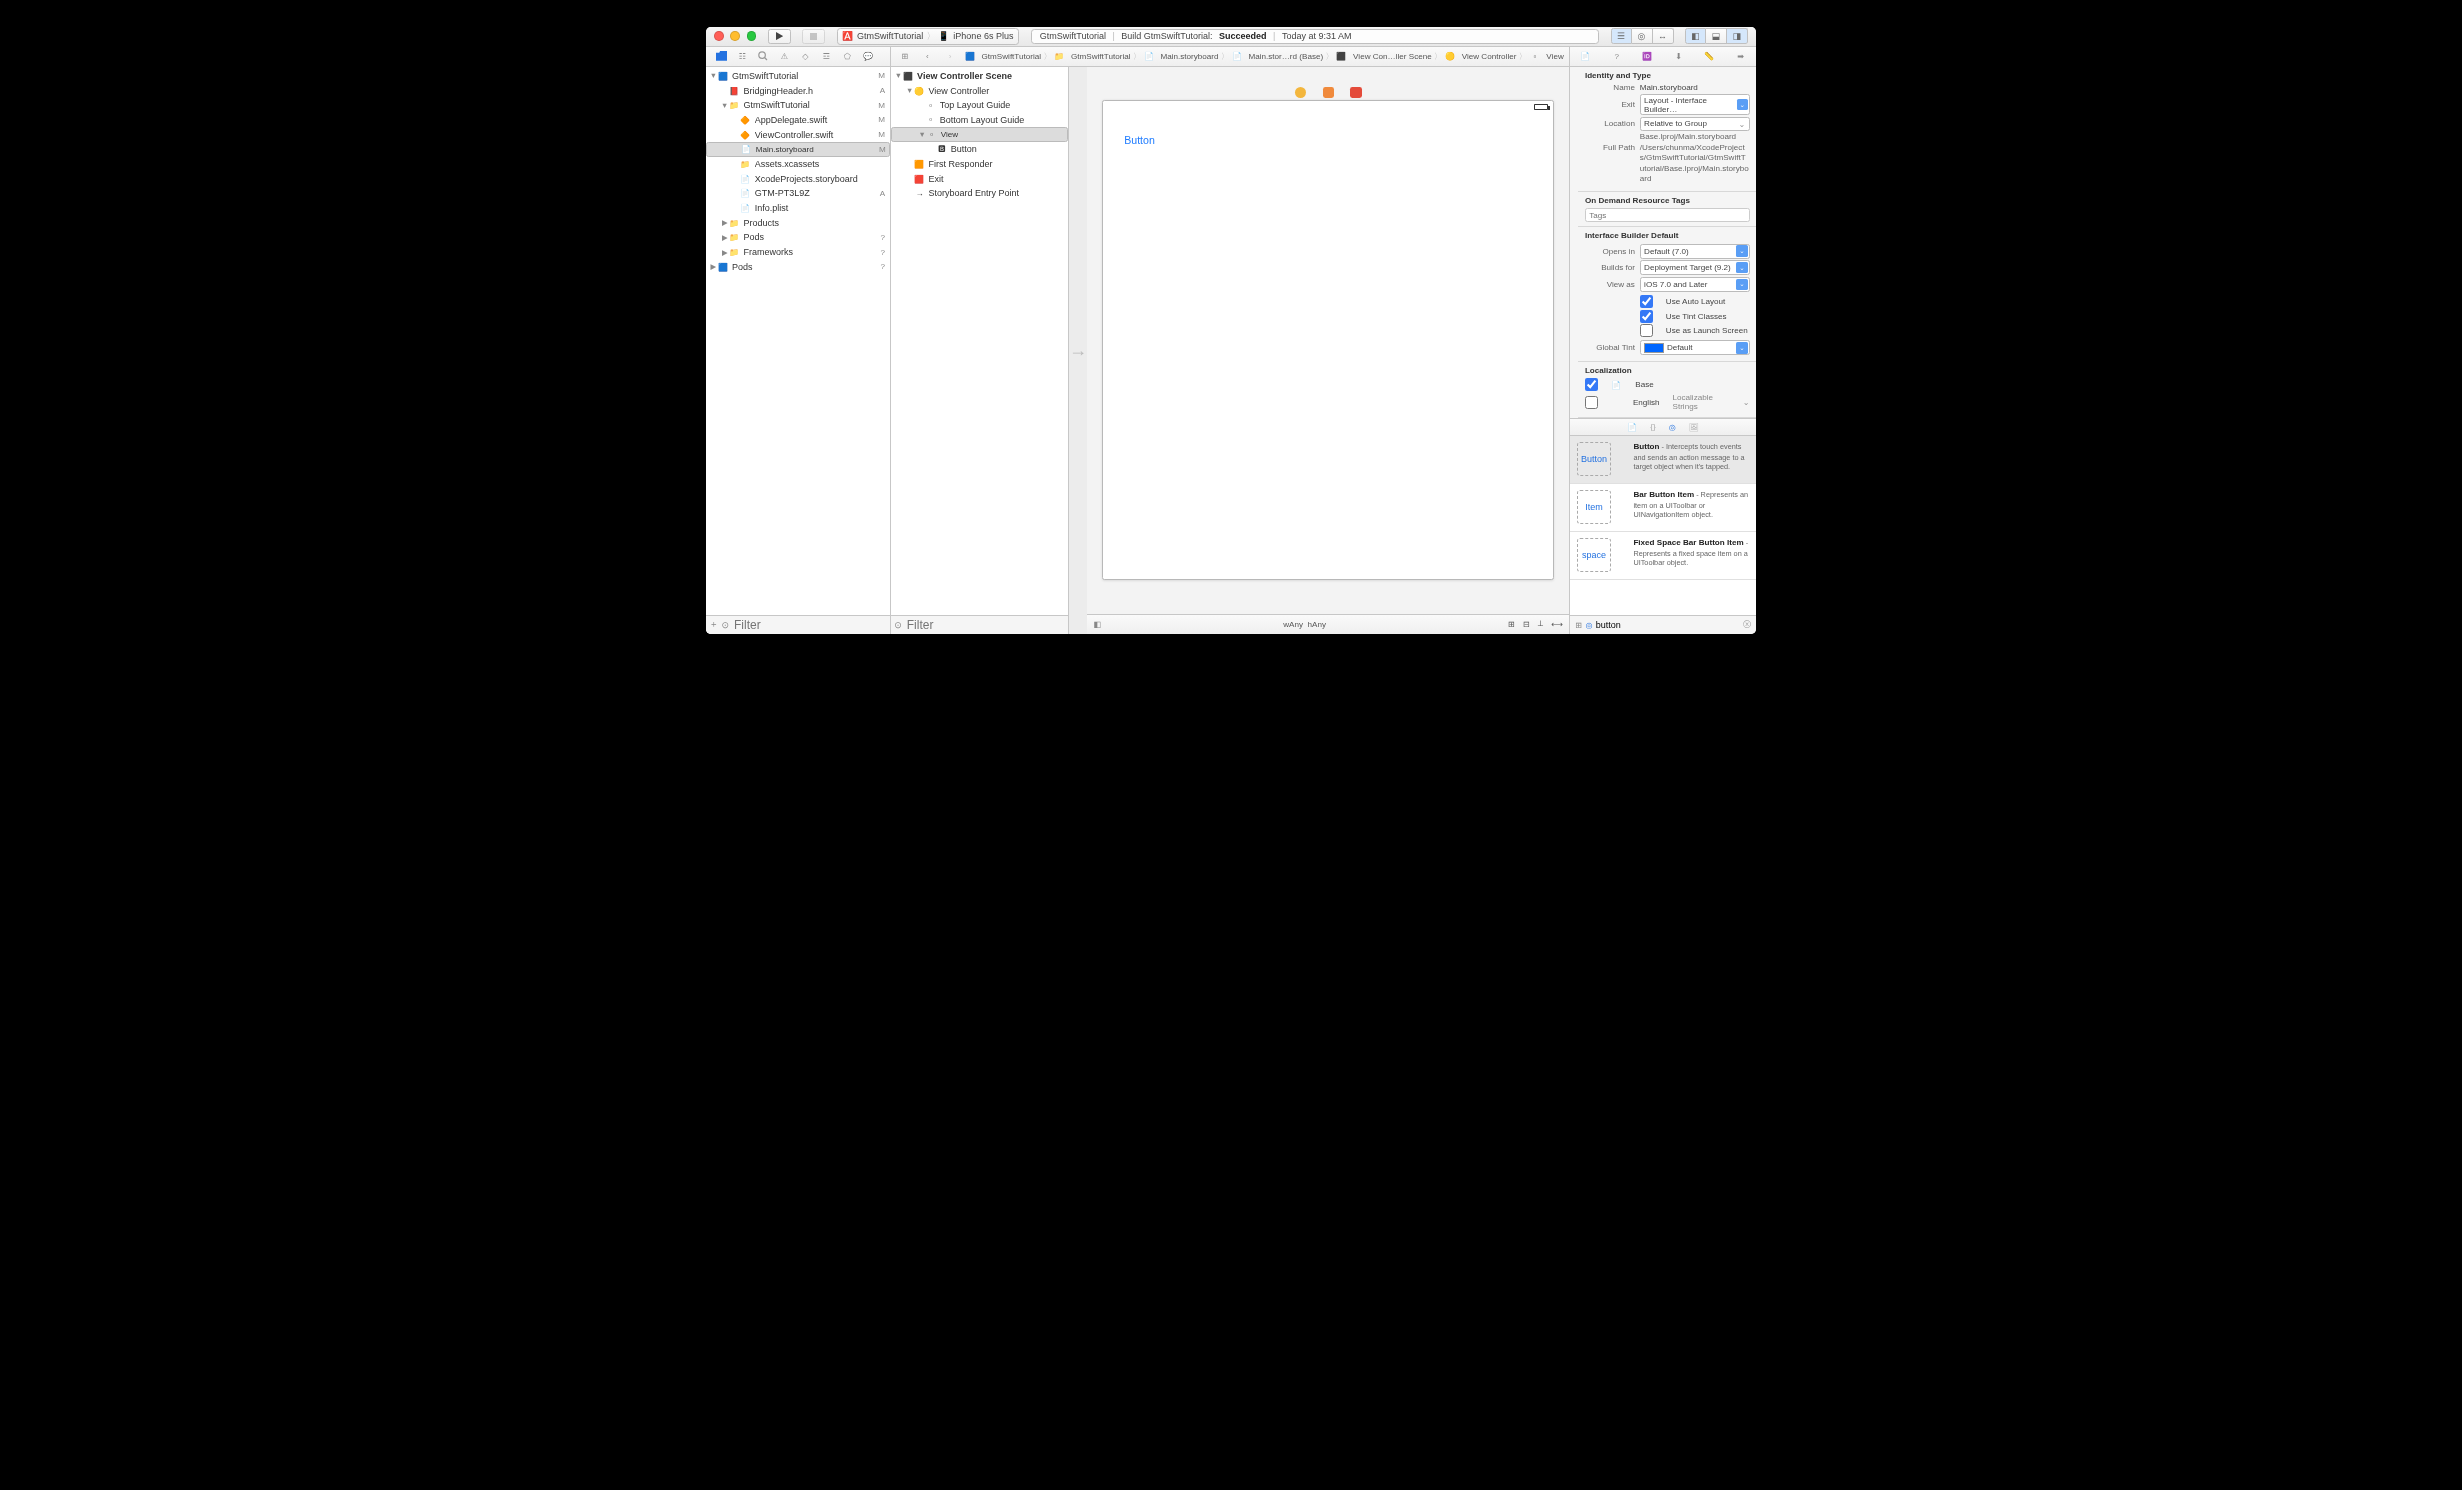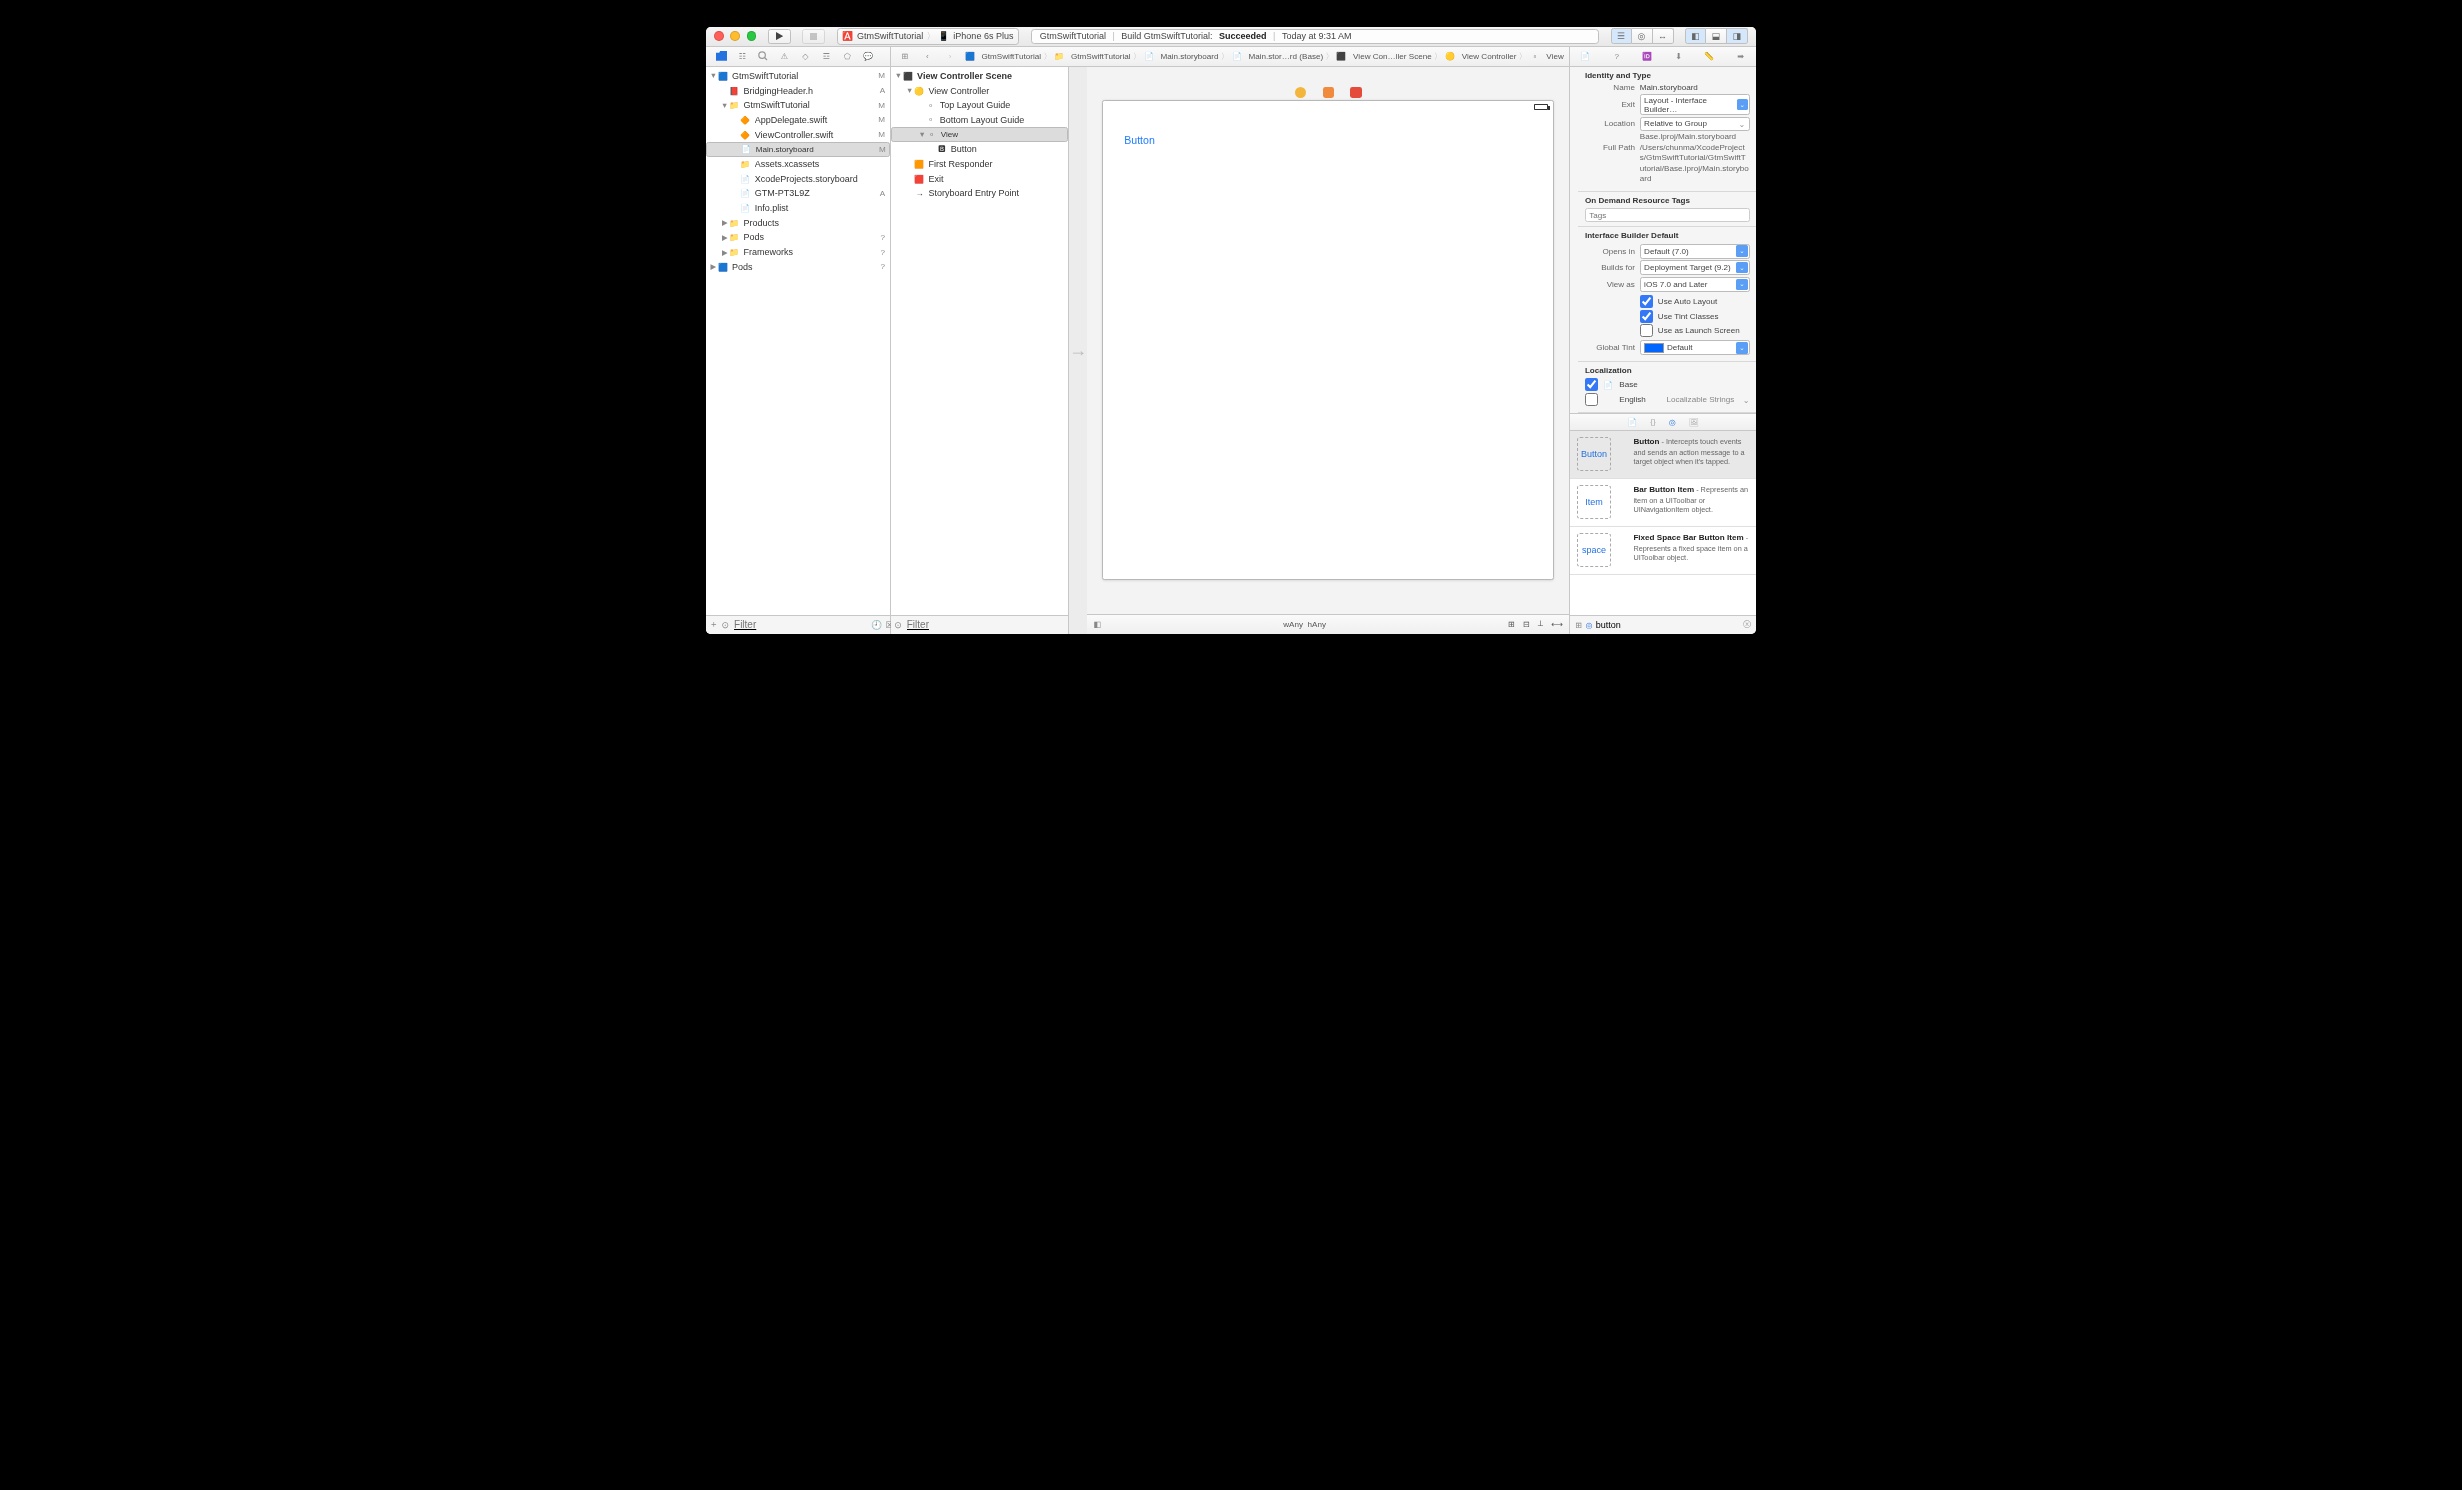--- a/index.html
+++ b/index.html
@@ -29,21 +29,21 @@
 .col { display: flex; flex-direction: column; min-height: 0; }
 .navigator { width: 185px; background: #fff; border-right: 0.8px solid #c7c7c7; }
 .tree { flex: 1; overflow: auto; padding: 1.6px 0; font-size: 9px; color: #333; }
 .trow { display: flex; align-items: center; height: 14.7px; padding-right: 4.9px; }
 .trow .lbl { flex: 1; white-space: nowrap; overflow: hidden; text-overflow: ellipsis; }
 .trow .stat { color: #888; font-size: 8.1px; }
 .trow.sel { background: #dcdcdc; }
 .ico { width: 11.4px; height: 11.4px; margin-right: 3.3px; display: inline-flex; align-items: center; justify-content: center; font-size: 8.1px; }
 .disc { width: 8.1px; display: inline-flex; justify-content: center; color: #888; font-size: 7.3px; }
 .filterbar { height: 19.5px; border-top: 0.8px solid #c7c7c7; background: #f5f5f5; display: flex; align-items: center; padding: 0 3.3px; gap: 3.3px; }
-.filterbar input { flex: 1; border: none; background: transparent; font-size: 10px; padding: 1.6px; text-decoration: underline; }
+.filterbar input { flex: 1; border: none; background: transparent; font-size: 12px; padding: 1.6px; }
 .outline { width: 178px; background: #fff; border-right: 0.8px solid #c7c7c7; }
 .canvas { flex: 1; background: #f3f3f3; display: flex; flex-direction: column; }
 .jumpbar { height: 20.4px; border-bottom: 0.8px solid #c7c7c7; background: linear-gradient(#fafafa,#efefef); display: flex; align-items: center; padding: 0 3.3px; font-size: 8.1px; color: #555; gap: 1.6px; overflow: hidden; }
 .jseg { display: flex; align-items: center; gap: 2.4px; padding: 0 2.4px; white-space: nowrap; }
 .jsep { color: #bbb; }
 .canvasin { flex: 1; display: flex; align-items: center; justify-content: center; position: relative; overflow: hidden; }
 .vc { width: 452px; height: 480px; background: #fff; border: 0.8px solid #b8b8b8; border-radius: 2.4px; position: relative; box-shadow: 0 0.8px 2.4px rgba(0,0,0,.1); }
 .vcbadges { position: absolute; top: -14.7px; left: 0; right: 0; display: flex; justify-content: center; gap: 16.3px; }
 .badge { width: 11.4px; height: 11.4px; border-radius: 2.4px; }
 .battery { position: absolute; top: 2.4px; right: 4.9px; width: 14.7px; height: 6.5px; border: 0.8px solid #333; border-radius: 0.8px; }
@@ -54,21 +54,21 @@
 .inshdr { height: 20.4px; border-bottom: 0.8px solid #c7c7c7; background: linear-gradient(#fafafa,#efefef); display: flex; }
 .inshdr .i { flex: 1; display: flex; align-items: center; justify-content: center; color: #888; }
 .inshdr .i.active { color: #2472e0; }
 .section { padding: 4.1px 6.5px; border-bottom: 0.8px solid #d8d8d8; margin-left: 8px; }
 .sechdr { font-weight: 600; color: #333; margin-bottom: 3.3px; }
 .frow { display: flex; align-items: center; margin: 1.6px 0; }
 .frow .flbl { width: 50px; text-align: right; margin-right: 4.9px; color: #666; }
 .frow .fval { flex: 1; }
 .sel { border: 0.8px solid #bbb; border-radius: 2.4px; background: #fff; padding: 0.8px 3.3px; display: flex; align-items: center; justify-content: space-between; font-size: 8.1px; }
 .sel .arr { background: #5a9ef5; color: #fff; width: 11.4px; height: 11.4px; border-radius: 1.6px; display: flex; align-items: center; justify-content: center; font-size: 6.5px; margin-right: -2.4px; }
-.cb { display: flex; align-items: center; gap: 5px; margin: 1.6px 0; }
+.cb { display: flex; align-items: center; gap: 13px; margin: 1.6px 0; }
 .cb input { accent-color: #3478f6; }
 .libhdr { height: 18px; border-top: 0.8px solid #c7c7c7; border-bottom: 0.8px solid #c7c7c7; background: linear-gradient(#fafafa,#efefef); display: flex; align-items: center; justify-content: center; gap: 13px; }
 .libhdr .i { color: #aaa; }
 .libhdr .i.active { color: #2472e0; }
 .librow { display: flex; padding: 6.5px; gap: 6.5px; border-bottom: 0.8px solid #e0e0e0; background: #fff; }
 .librow.sel2 { background: #e8e8e8; }
 .libico { width: 34px; height: 34px; border: 0.8px dashed #aaa; border-radius: 3.3px; display: flex; align-items: center; justify-content: center; color: #2472e0; font-size: 9px; }
 .libtxt { flex: 1; font-size: 7.3px; color: #666; line-height: 1.3; margin-left: 16px; }
 .libtxt b { color: #222; font-size: 8.1px; }
 .libfilter { height: 19.5px; border-top: 0.8px solid #c7c7c7; display: flex; align-items: center; padding: 0 4.9px; gap: 3.3px; }

